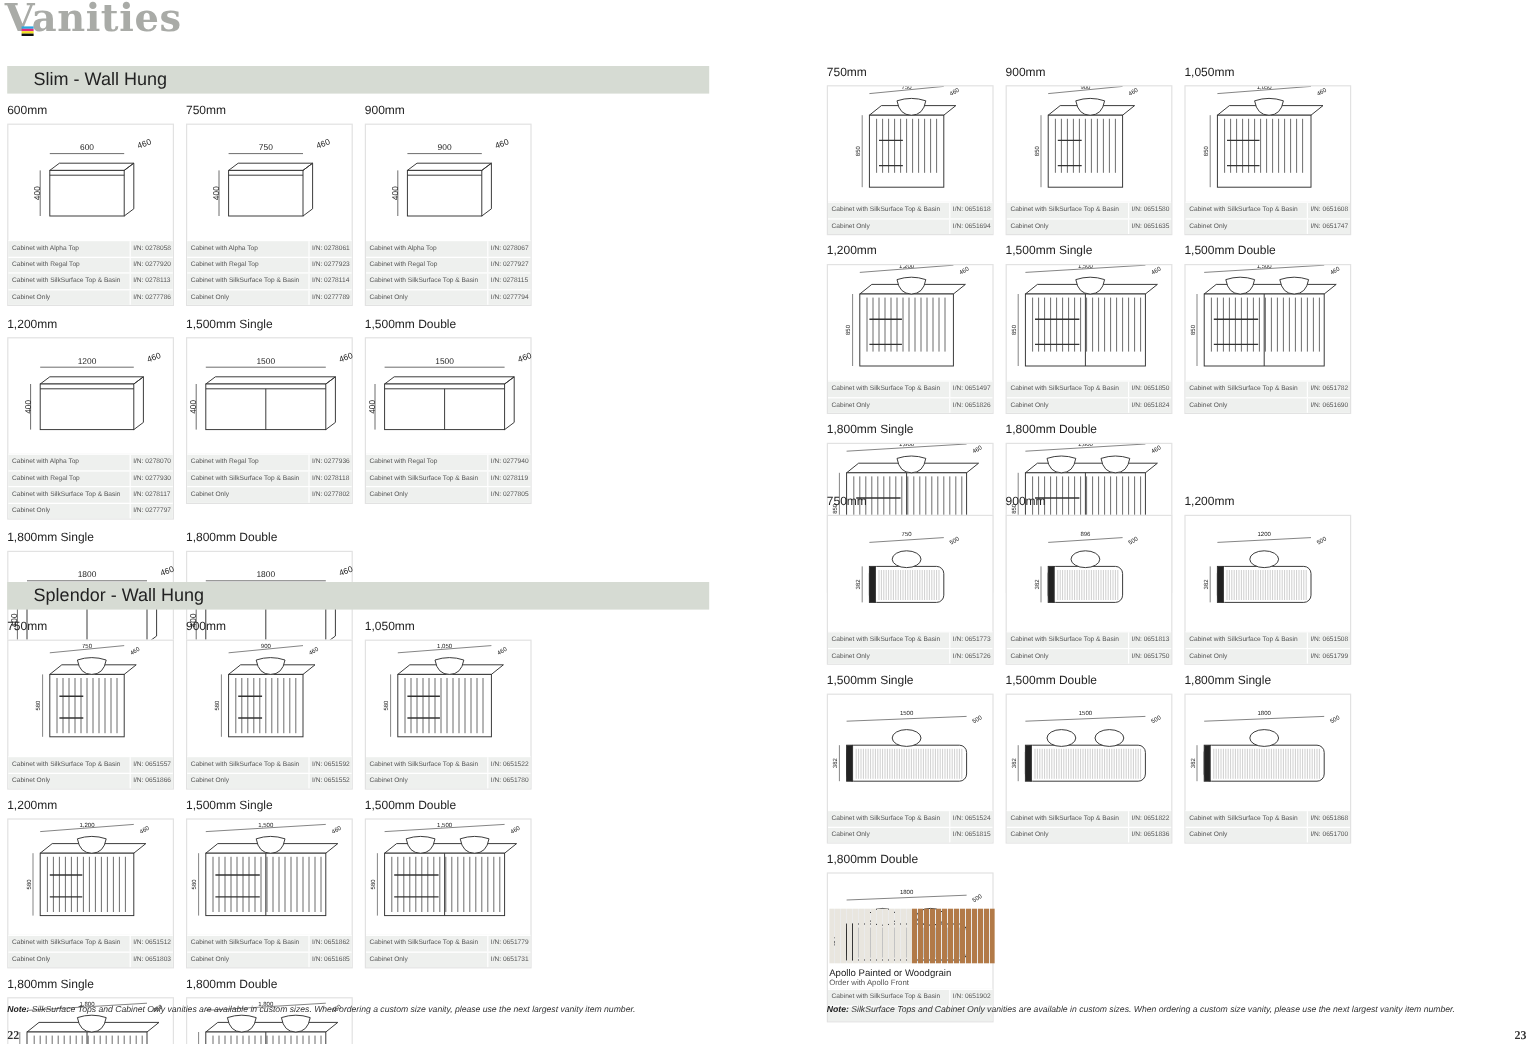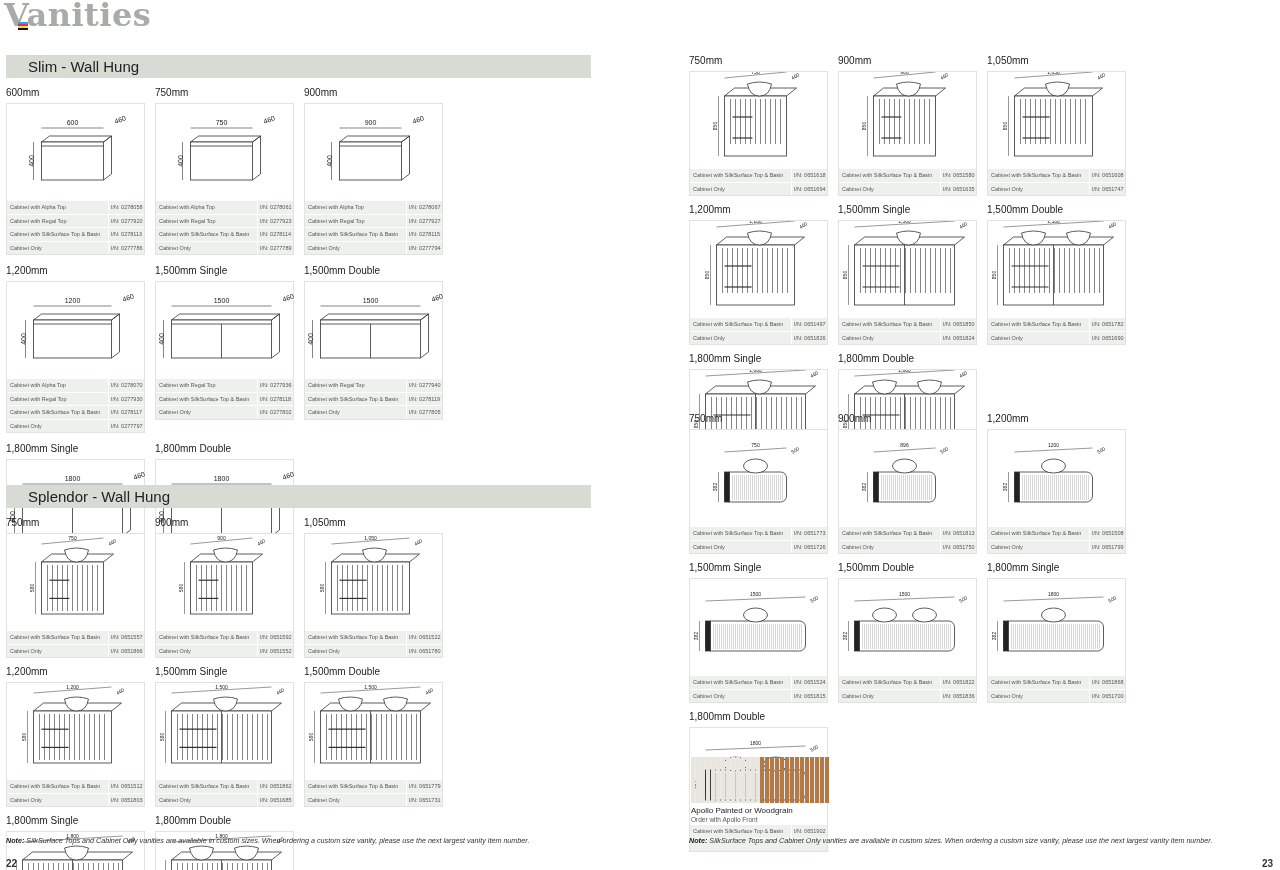--- a/index.html
+++ b/index.html
@@ -15,21 +15,21 @@
   .card-label { font-size: 10px; color: #222; height: 14px; line-height: 12px; margin-bottom: 2px; white-space: nowrap; }
   .card-box { border: 1px solid #e2e2e2; background: #fff; }
   .drawing { height: 96px; position: relative; }
   .drawing svg { position: absolute; left: 0; top: 0; }
   .rows { }
   .row { display: flex; height: 13.5px; font-size: 5.5px; color: #555; border-top: 1px solid #fff; background: #eef0ee; }
   .row .desc { flex: 1; padding-left: 3px; line-height: 12.5px; white-space: nowrap; overflow: hidden; }
   .row .code { width: 36px; padding-left: 2px; line-height: 12.5px; border-left: 1px solid #fff; white-space: nowrap; }
   .note { position: absolute; font-size: 7.2px; color: #333; white-space: nowrap; font-style: italic; }
   .note b { font-weight: bold; color: #222; }
-  .page-num { position: absolute; top: 858px; font-family: Liberation Sans, sans-serif; font-weight: bold; font-size: 10px; color: #333; }
+  .page-num { position: absolute; top: 858px; font-family: Liberation Serif, serif; font-weight: bold; font-size: 10px; color: #333; }
   .finishes { position: absolute; left: 691px; top: 757px; display: flex; gap: 10px; justify-content: flex-end; }
   .finish { width: 138px; }
   .swatch { height: 46px; display: flex; overflow: hidden; }
   .finish-name { font-size: 8px; color: #222; margin-top: 3px; }
   .finish-sub { font-size: 6.5px; color: #555; margin-top: 1px; }
 </style>
 </head>
 <body>
 
 <div>

